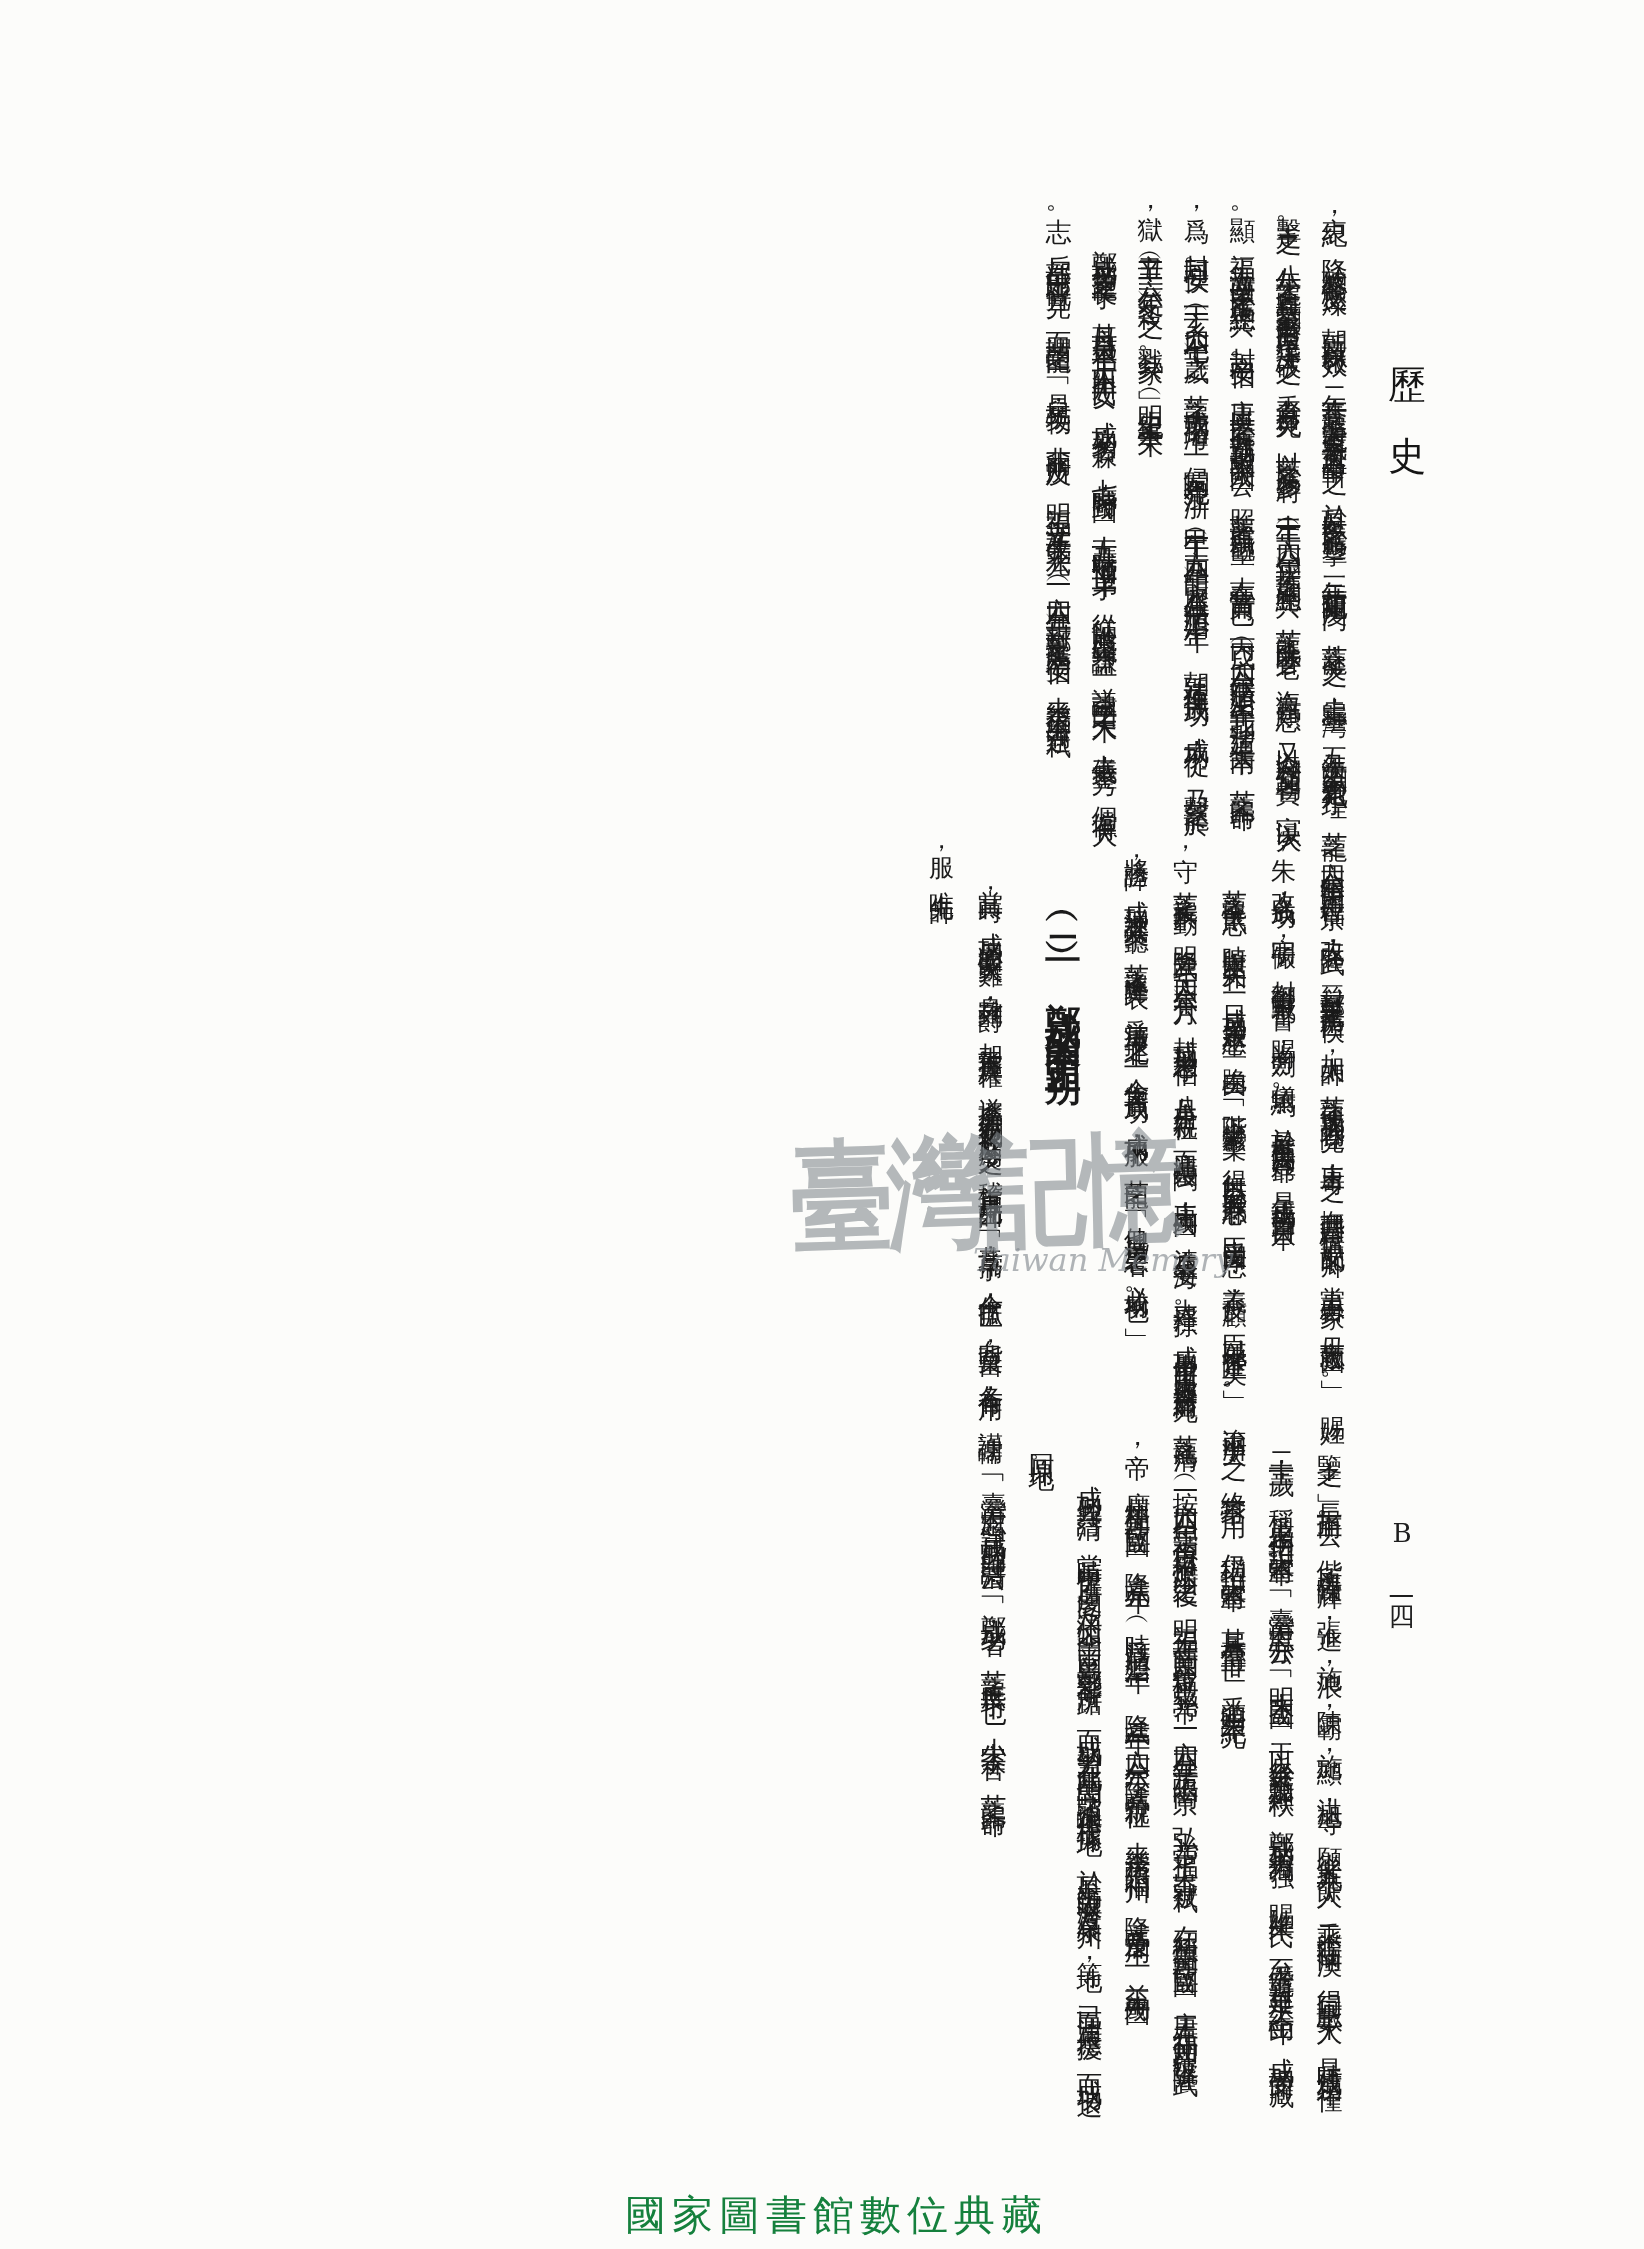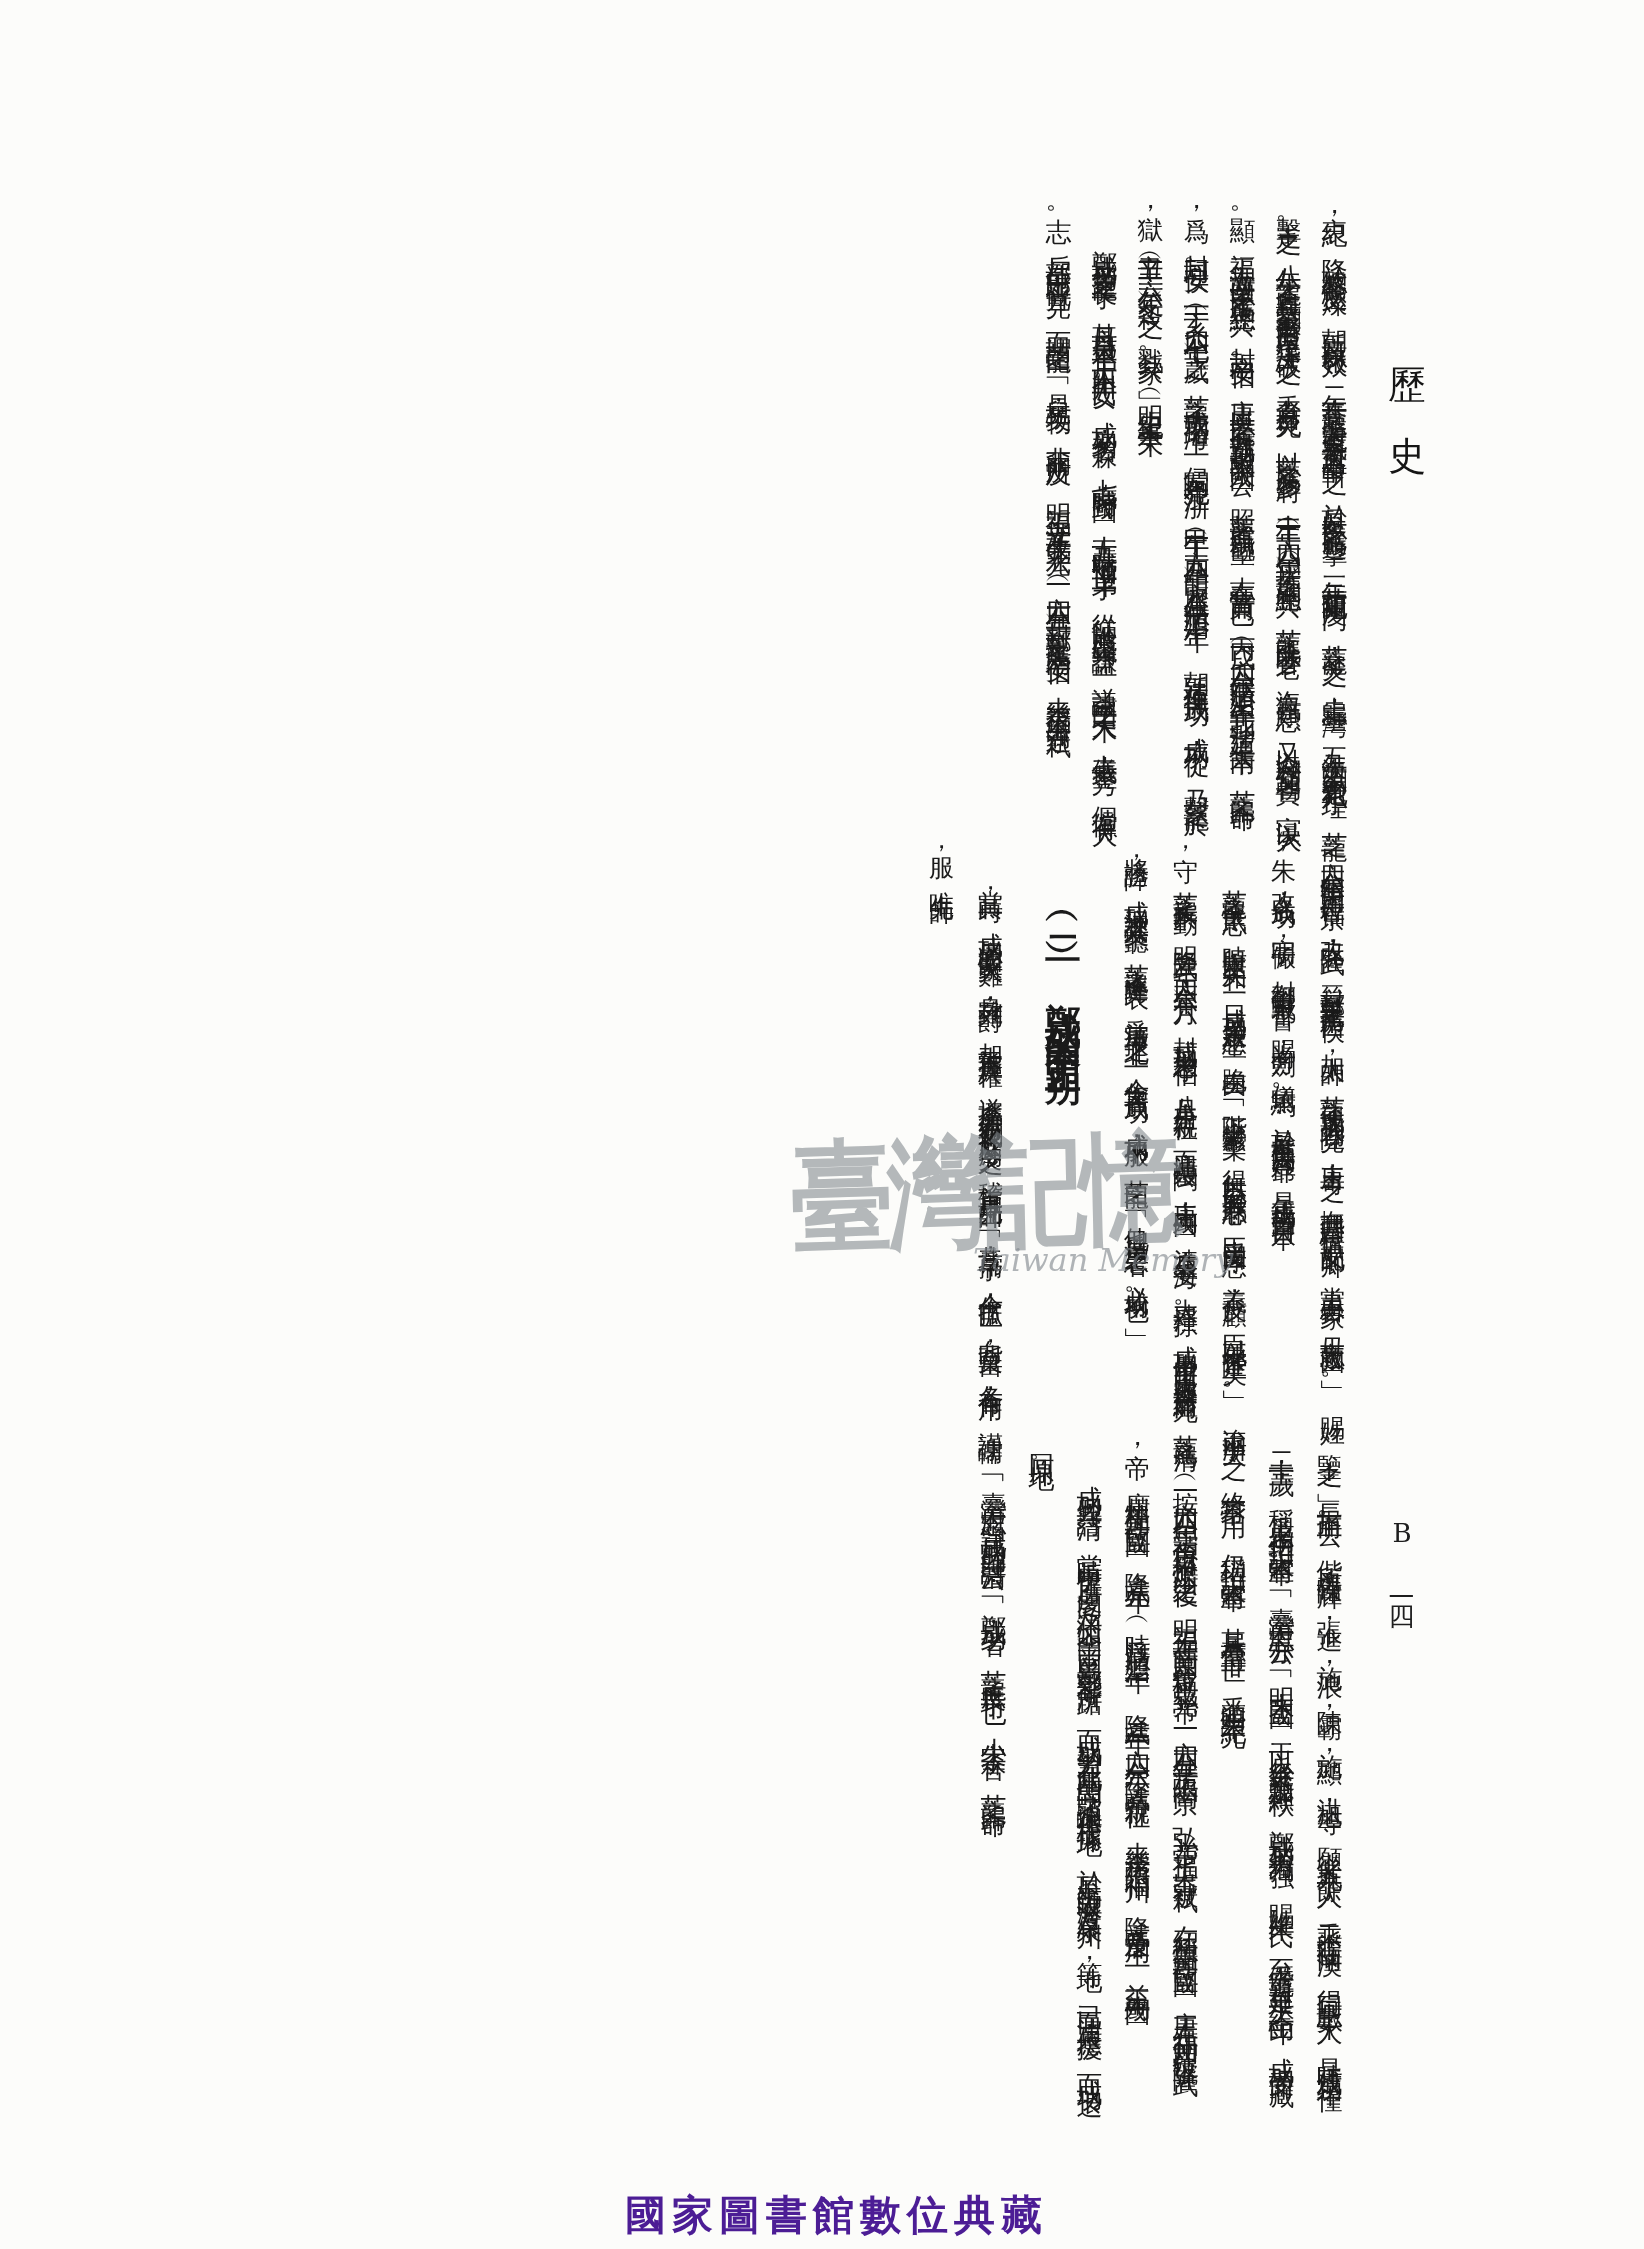--- a/index.html
+++ b/index.html
@@ -50,21 +50,21 @@
   #watermark-latin{
     left:973px; top:1241px; position:absolute;
     font-size:32px; font-style:italic;
     color:rgba(128,134,140,0.62);
     white-space:nowrap;
   }
   
   #footer-label{
     left:625px; top:2188px; position:absolute;
     font-size:41px; letter-spacing:6px;
-    color:#4c1d95; white-space:nowrap;font-weight:bold;
+    color:#15803d; white-space:nowrap;
   }
 </style>
 </head>
 <body>
 
 <div id="running-head" class="vtext">歷史</div>
 
 <div id="page-marker" class="vtext">B 一四</div>
 
 <div id="band-0" class="band vtext">

